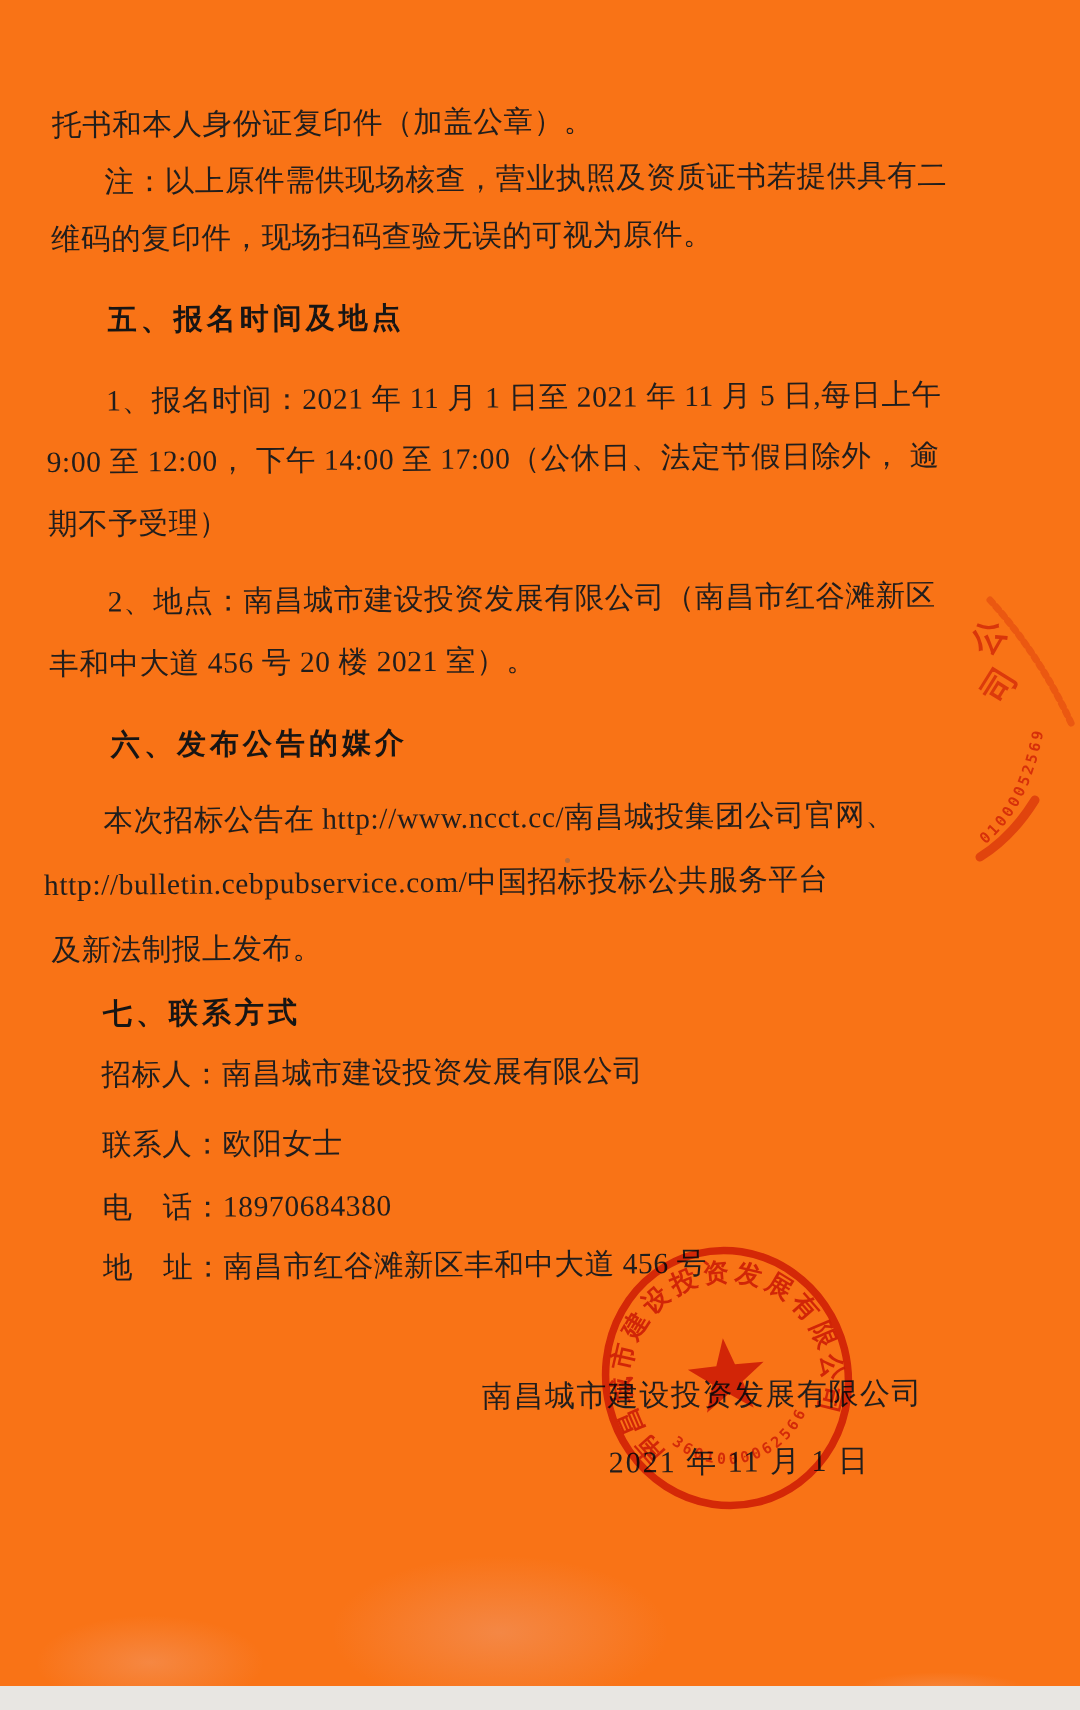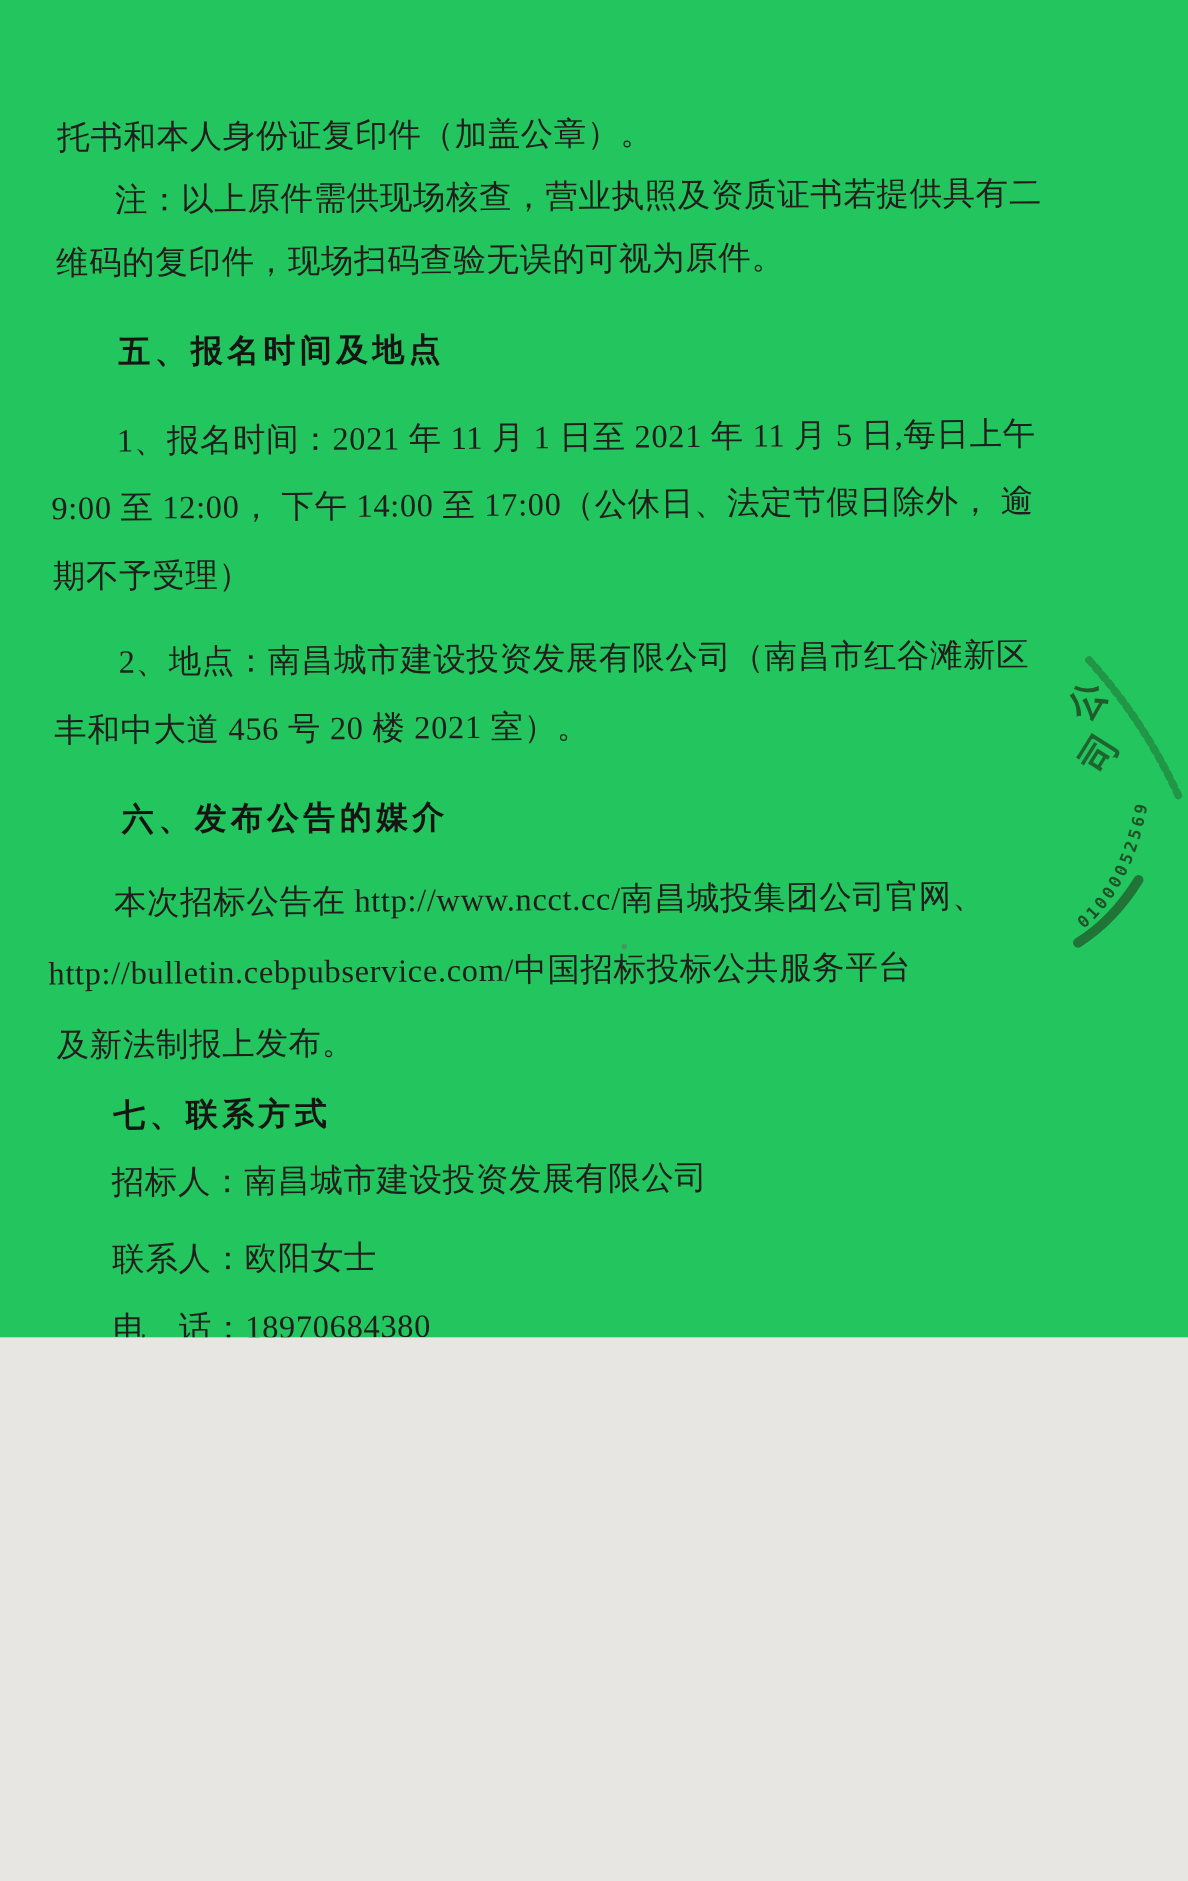--- a/index.html
+++ b/index.html
@@ -1,20 +1,20 @@
 <!DOCTYPE html>
 <html><head>
 <meta charset="utf-8">
 <style>
   html,body{margin:0;padding:0;background:#e8e6e2;}
   .page{
     position:relative;
-    width:1080px;height:1216px;
+    width:1080px;height:1686px;
     margin:0 auto;
-    background:#22c55e;
+    background:#f97316;
     overflow:hidden;
     font-family:"Liberation Serif","DejaVu Serif",serif;
   }
   .text-layer{
     position:absolute;inset:0;
     transform:rotate(-0.45deg);
     transform-origin:40px 120px;
   }
   .line{
     position:absolute;

